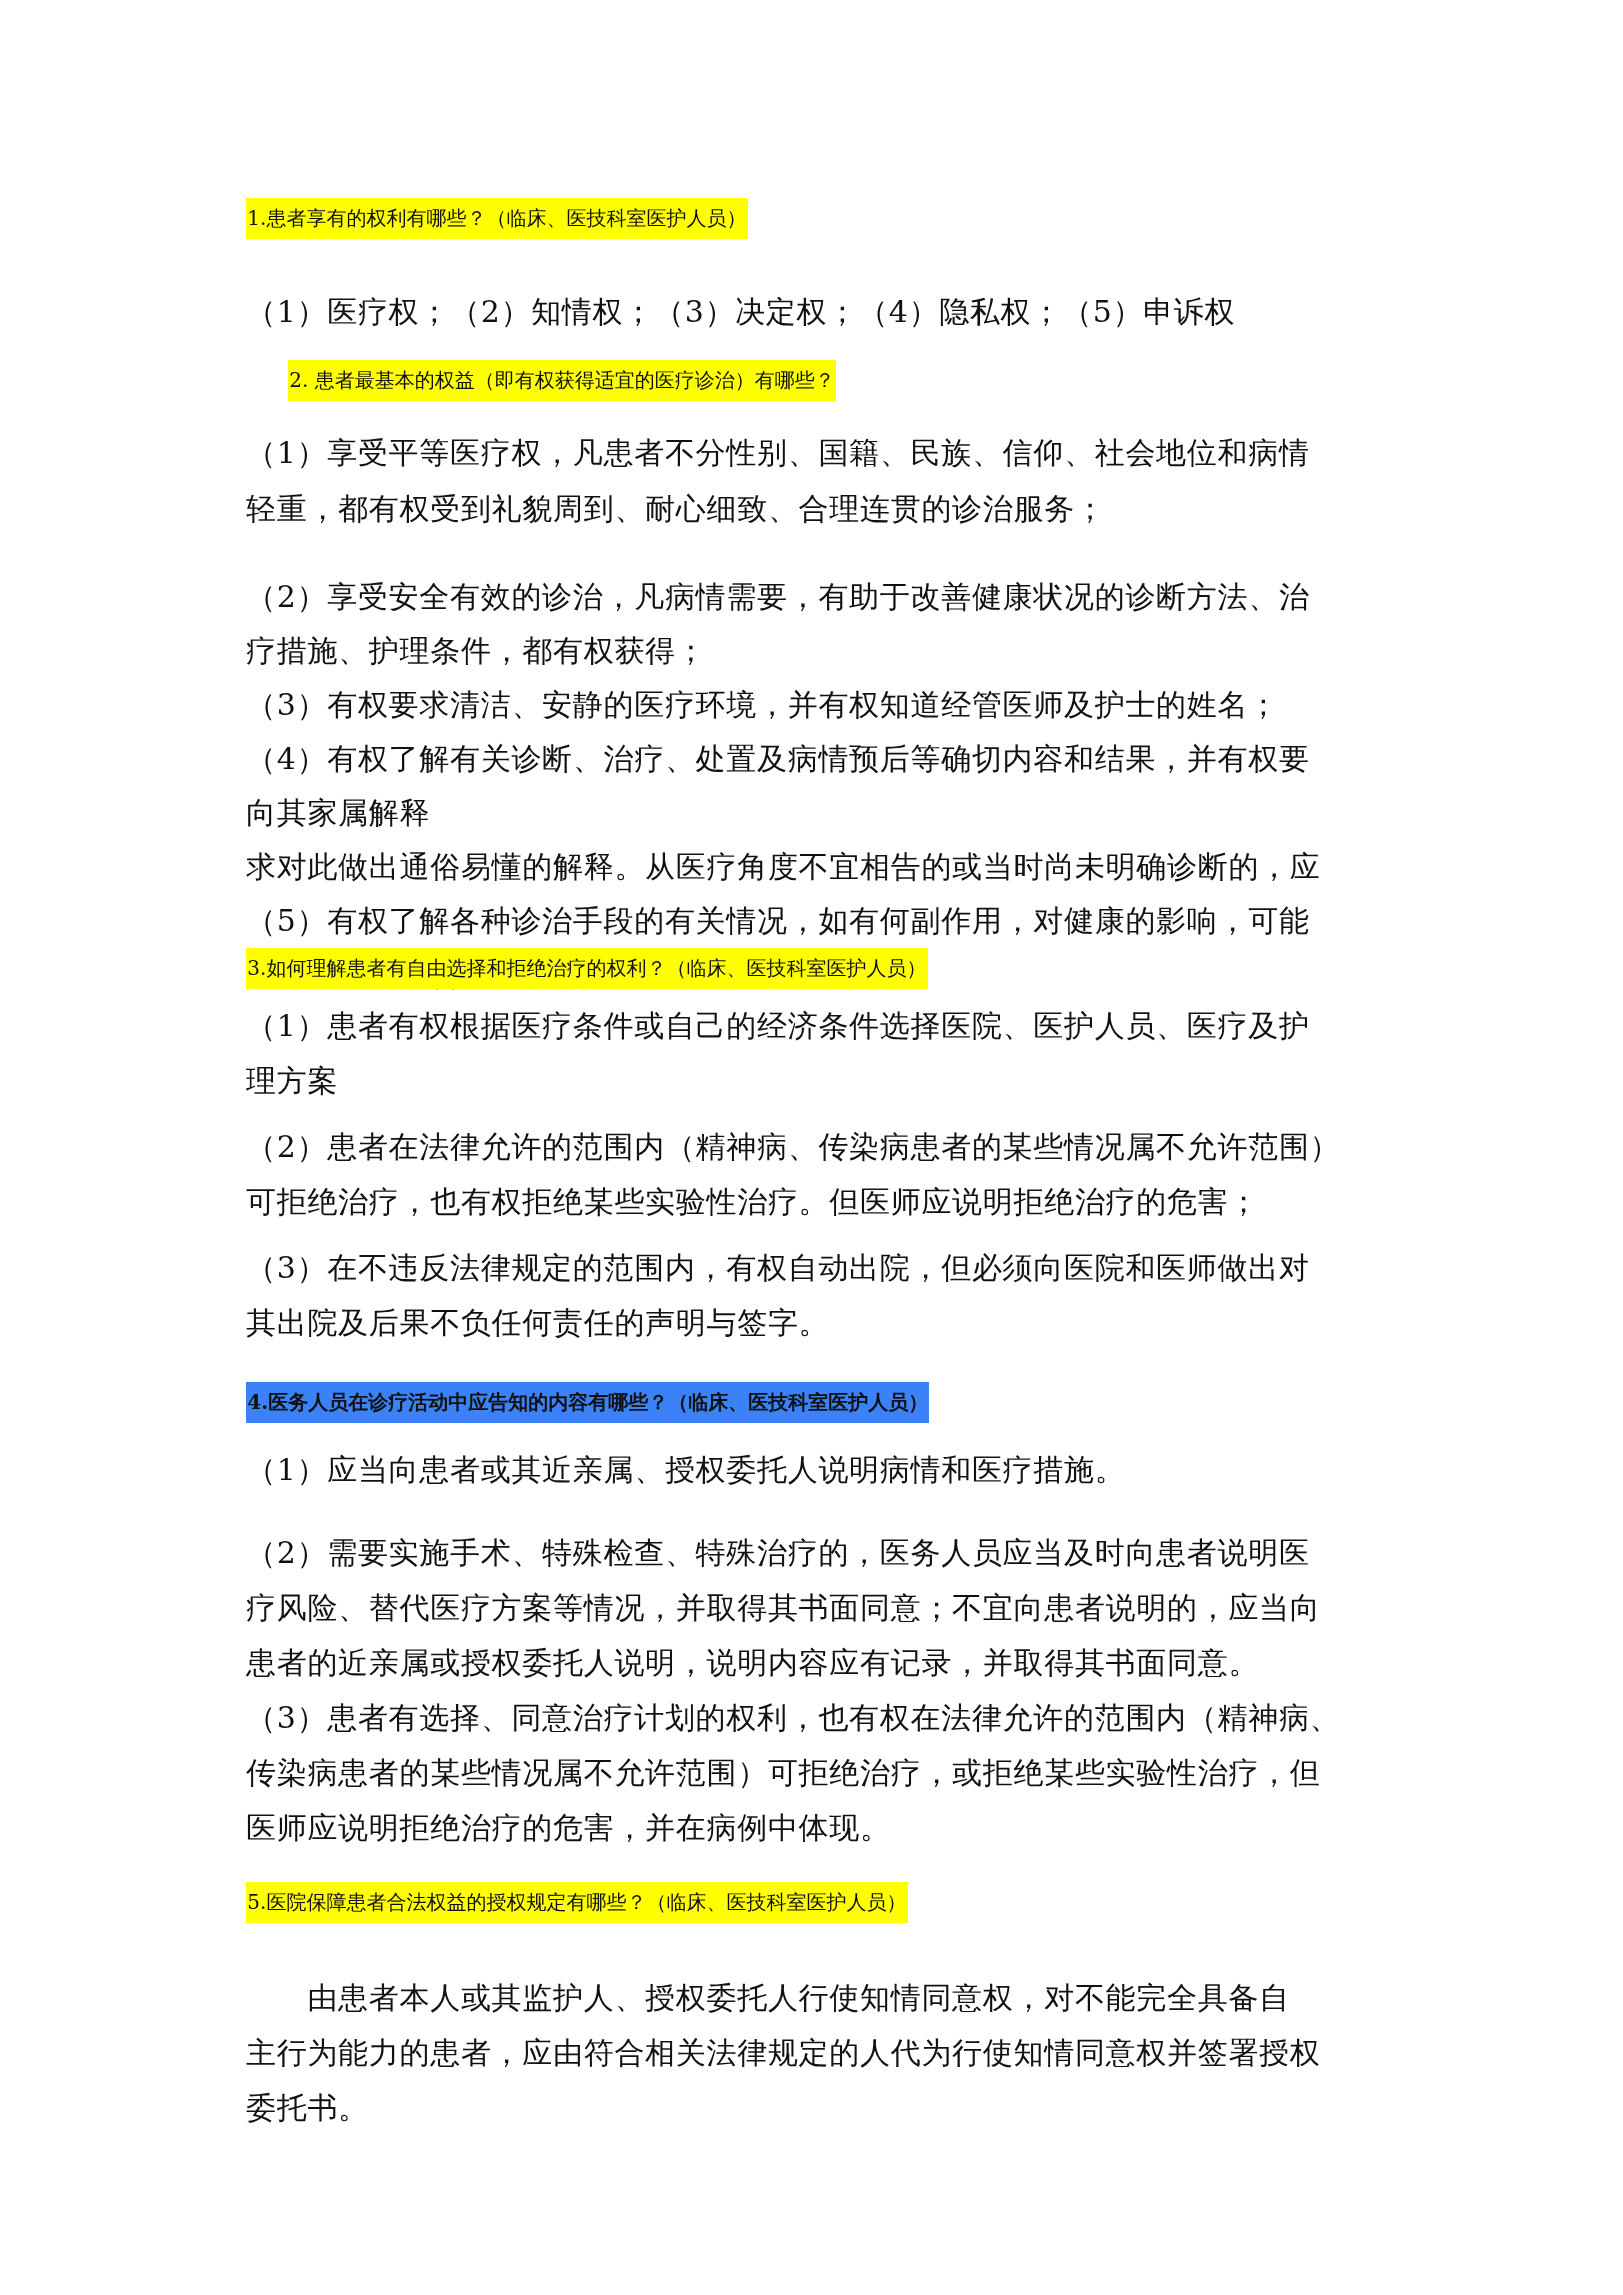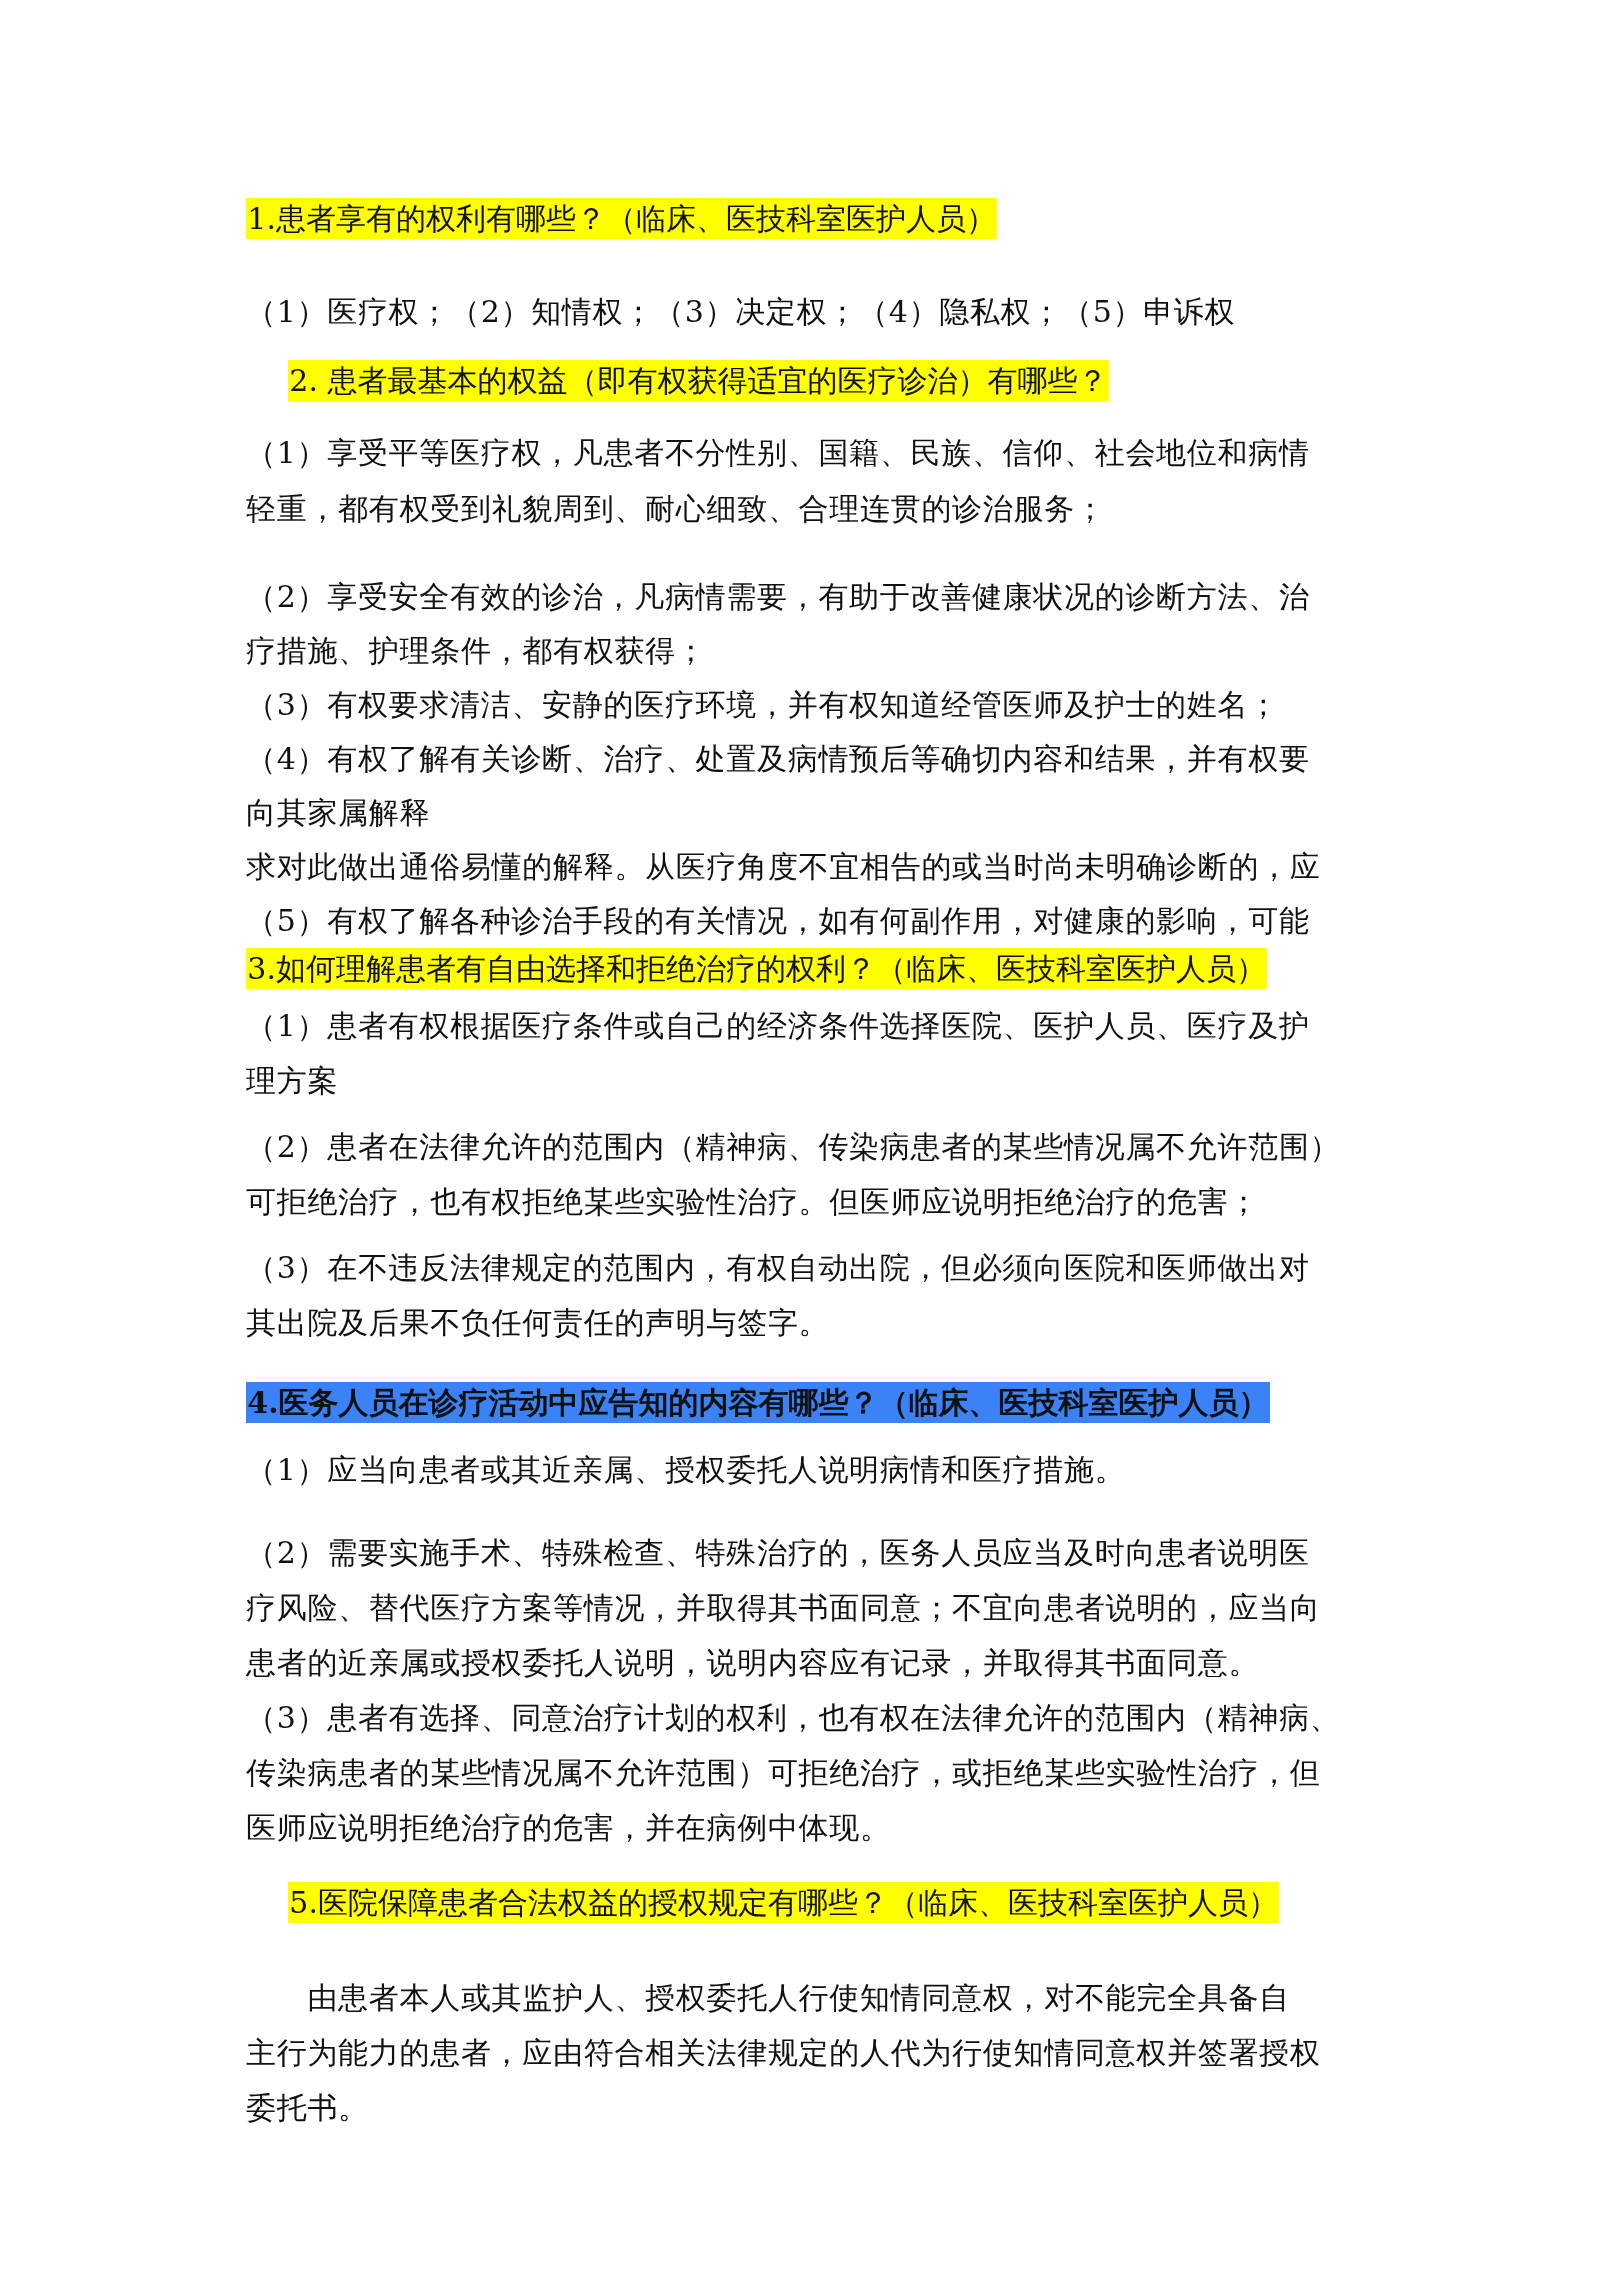--- a/index.html
+++ b/index.html
@@ -1,20 +1,20 @@
 <!DOCTYPE html>
 <html style="font-size:10.5px"><head>
 <meta charset="utf-8">
 <style>
   html, body { margin: 0; padding: 0; background: #ffffff; }
   body { width: 1623px; height: 2295px; position: relative; overflow: hidden;
          font-family: "DejaVu Serif", "Liberation Serif", serif; color: #111111; }
   .page { position: absolute; left: 0; top: 0; width: 1623px; height: 2295px; background: #ffffff; }
   .block { position: absolute; left: 246px; width: 1132px; }
-  .heading { font-size: 30px; line-height: 41px; height: 41px; white-space: nowrap; }
+  .heading { font-size: 20px; line-height: 41px; height: 41px; white-space: nowrap; }
   .heading .hl { background: #ffff00; display: inline-block; padding: 0 1.3px; height: 41px; line-height: 41px; }
   .para { font-size: 30px; line-height: 42px; }
   .line { display: block; white-space: nowrap; height: 42px; letter-spacing: 0.7px; margin-top: 13px; }
   .para.tight .line { height: 43px; line-height: 43px; }
 </style>
 </head>
 <body>
 
 <div class="page">
 
@@ -70,21 +70,21 @@
     <span class="line">疗风险、替代医疗方案等情况，并取得其书面同意；不宜向患者说明的，应当向</span>
     <span class="line">患者的近亲属或授权委托人说明，说明内容应有记录，并取得其书面同意。</span>
   </div>
   <div class="block para" style="top:1684px">
     <span class="line">（3）患者有选择、同意治疗计划的权利，也有权在法律允许的范围内（精神病、</span>
     <span class="line">传染病患者的某些情况属不允许范围）可拒绝治疗，或拒绝某些实验性治疗，但</span>
     <span class="line">医师应说明拒绝治疗的危害，并在病例中体现。</span>
   </div>
 
   <div class="block heading" style="top:1882px">
-    <span class="hl" style="background: rgb(255, 255, 0); margin-left: 42px;">5.医院保障患者合法权益的授权规定有哪些？（临床、医技科室医护人员）</span>
+    <span class="hl" style="background: rgb(255, 255, 0);">5.医院保障患者合法权益的授权规定有哪些？（临床、医技科室医护人员）</span>
   </div>
   <div class="block para" style="top:1964px">
     <span class="line">　　由患者本人或其监护人、授权委托人行使知情同意权，对不能完全具备自</span>
     <span class="line">主行为能力的患者，应由符合相关法律规定的人代为行使知情同意权并签署授权</span>
     <span class="line">委托书。</span>
   </div>
 
 </div>
 
 

